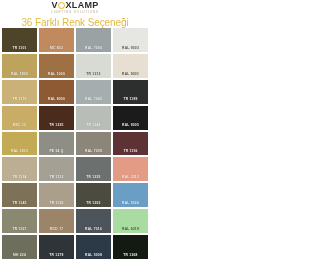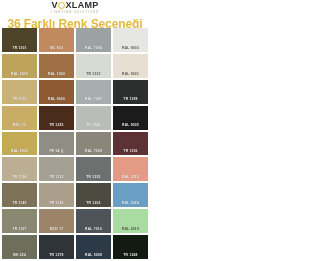--- a/index.html
+++ b/index.html
@@ -50,22 +50,22 @@
     top:0.4px;
   }
   .logo-sub {
     font-size:2.6px;
     letter-spacing:1.1px;
     color:#a89a7a;
     margin-top:1px;
     text-transform:uppercase;
   }
   .title {
-    font-size:12px;
-    font-weight:bold;
+    font-size:10px;
+    font-weight:normal;
     color:#e3b93f;
     margin-top:2.5px;
     letter-spacing:-0.1px;
     white-space:nowrap;
   }
   
   .grid {
     flex:1 1 auto;
     display:grid;
     grid-template-columns:repeat(4, 1fr);

